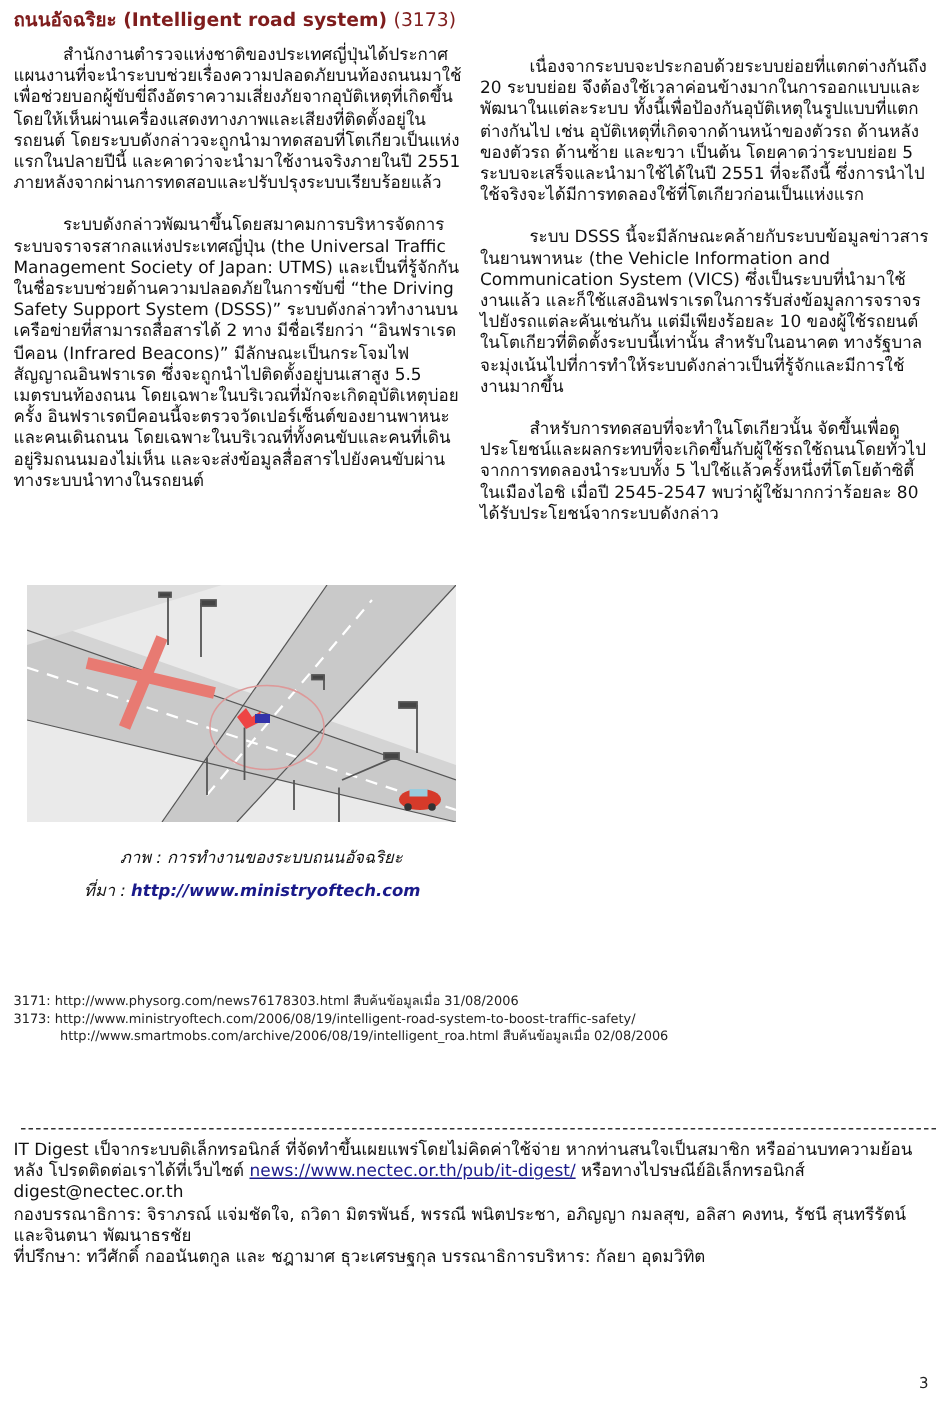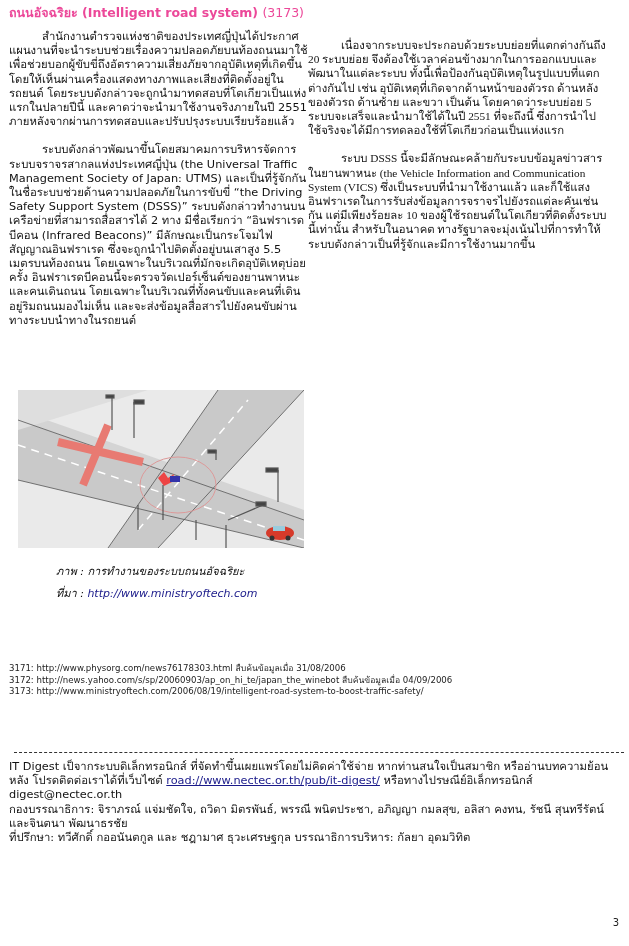--- a/index.html
+++ b/index.html
@@ -1,27 +1,27 @@
 <!DOCTYPE html>
 <html><head>
 <meta charset="utf-8">
 <style>
   html, body { margin: 0; padding: 0; background: #ffffff; }
   body { width: 629px; height: 946px; position: relative; overflow: hidden;
          font-family: "DejaVu Sans", sans-serif; color: #111; }
-  .title { position: absolute; left: 9px; top: 3px; font-size: 12.5px; font-weight: bold; color: #ec4899; white-space: nowrap; }
+  .title { position: absolute; left: 9px; top: 3px; font-size: 12.5px; font-weight: bold; color: #7f1d1d; white-space: nowrap; }
   .title .num { font-weight: normal; }
   .col { position: absolute; font-size: 11.3px; line-height: 14.2px; text-align: left; }
   .col p { margin: 0 0 14px 0; text-indent: 33px; }
   #left-col { left: 9px; top: 30px; width: 300px; }
-  #right-col { left: 308px; top: 38px; width: 300px; font-family: Liberation Serif, serif; }
+  #right-col { left: 320px; top: 38px; width: 300px; }
   .figure { position: absolute; left: 18px; top: 390px; width: 286px; height: 158px; }
   .caption { position: absolute; left: 56px; font-size: 11px; font-style: italic; white-space: nowrap; }
-  .caption .link { color: #1a1a8a; font-weight: normal; }
-  #caption1 { top: 562px; }
+  .caption .link { color: #1a1a8a; font-weight: bold; }
+  #caption1 { top: 562px; margin-left: 24px; }
   #caption2 { top: 584px; }
   .refs { position: absolute; left: 9px; top: 663px; font-size: 8.6px; line-height: 11.6px; color: #222; white-space: nowrap; }
   .refs .indent { padding-left: 31px; }
   .dashes { position: absolute; left: 14px; top: 752px; width: 610px; border-top: 1px dashed #333; }
   .footer-info { position: absolute; left: 9px; top: 760px; width: 612px; font-size: 11.3px; line-height: 14.2px; }
   .footer-info p { margin: 0; }
   .footer-info a { color: #1a1a8a; text-decoration: underline; }
   .page-foot { position: absolute; top: 917px; font-size: 10px; color: #222; }
   #foot-left { left: 9px; margin-top: 31px; }
   #foot-right { right: 10px; }
@@ -35,20 +35,21 @@
 </div>
 
 <div id="left-col" class="col">
   <p>สำนักงานตำรวจแห่งชาติของประเทศญี่ปุ่นได้ประกาศแผนงานที่จะนำระบบช่วยเรื่องความปลอดภัยบนท้องถนนมาใช้ เพื่อช่วยบอกผู้ขับขี่ถึงอัตราความเสี่ยงภัยจากอุบัติเหตุที่เกิดขึ้นโดยให้เห็นผ่านเครื่องแสดงทางภาพและเสียงที่ติดตั้งอยู่ในรถยนต์ โดยระบบดังกล่าวจะถูกนำมาทดสอบที่โตเกียวเป็นแห่งแรกในปลายปีนี้ และคาดว่าจะนำมาใช้งานจริงภายในปี 2551 ภายหลังจากผ่านการทดสอบและปรับปรุงระบบเรียบร้อยแล้ว</p>
   <p>ระบบดังกล่าวพัฒนาขึ้นโดยสมาคมการบริหารจัดการระบบจราจรสากลแห่งประเทศญี่ปุ่น (the Universal Traffic Management Society of Japan: UTMS) และเป็นที่รู้จักกันในชื่อระบบช่วยด้านความปลอดภัยในการขับขี่ “the Driving Safety Support System (DSSS)” ระบบดังกล่าวทำงานบนเครือข่ายที่สามารถสื่อสารได้ 2 ทาง มีชื่อเรียกว่า “อินฟราเรดบีคอน (Infrared Beacons)” มีลักษณะเป็นกระโจมไฟสัญญาณอินฟราเรด ซึ่งจะถูกนำไปติดตั้งอยู่บนเสาสูง 5.5 เมตรบนท้องถนน โดยเฉพาะในบริเวณที่มักจะเกิดอุบัติเหตุบ่อยครั้ง อินฟราเรดบีคอนนี้จะตรวจวัดเปอร์เซ็นต์ของยานพาหนะและคนเดินถนน โดยเฉพาะในบริเวณที่ทั้งคนขับและคนที่เดินอยู่ริมถนนมองไม่เห็น และจะส่งข้อมูลสื่อสารไปยังคนขับผ่านทางระบบนำทางในรถยนต์</p>
 </div>
 
 <div id="right-col" class="col">
   <p>เนื่องจากระบบจะประกอบด้วยระบบย่อยที่แตกต่างกันถึง 20 ระบบย่อย จึงต้องใช้เวลาค่อนข้างมากในการออกแบบและพัฒนาในแต่ละระบบ  ทั้งนี้เพื่อป้องกันอุบัติเหตุในรูปแบบที่แตกต่างกันไป เช่น อุบัติเหตุที่เกิดจากด้านหน้าของตัวรถ ด้านหลังของตัวรถ ด้านซ้าย และขวา เป็นต้น โดยคาดว่าระบบย่อย 5 ระบบจะเสร็จและนำมาใช้ได้ในปี 2551 ที่จะถึงนี้ ซึ่งการนำไปใช้จริงจะได้มีการทดลองใช้ที่โตเกียวก่อนเป็นแห่งแรก</p>
   <p>ระบบ DSSS นี้จะมีลักษณะคล้ายกับระบบข้อมูลข่าวสารในยานพาหนะ (the Vehicle Information and Communication System (VICS) ซึ่งเป็นระบบที่นำมาใช้งานแล้ว และก็ใช้แสงอินฟราเรดในการรับส่งข้อมูลการจราจรไปยังรถแต่ละคันเช่นกัน แต่มีเพียงร้อยละ 10 ของผู้ใช้รถยนต์ในโตเกียวที่ติดตั้งระบบนี้เท่านั้น สำหรับในอนาคต ทางรัฐบาลจะมุ่งเน้นไปที่การทำให้ระบบดังกล่าวเป็นที่รู้จักและมีการใช้งานมากขึ้น</p>
+  <p>สำหรับการทดสอบที่จะทำในโตเกียวนั้น จัดขึ้นเพื่อดูประโยชน์และผลกระทบที่จะเกิดขึ้นกับผู้ใช้รถใช้ถนนโดยทั่วไป จากการทดลองนำระบบทั้ง 5 ไปใช้แล้วครั้งหนึ่งที่โตโยต้าซิตี้ ในเมืองไอชิ เมื่อปี 2545-2547 พบว่าผู้ใช้มากกว่าร้อยละ 80 ได้รับประโยชน์จากระบบดังกล่าว</p>
 </div>
 
 <div class="figure">
   <svg width="286" height="158" viewBox="0 0 286 158">
     <rect x="0" y="0" width="286" height="158" fill="#eaeaea"></rect>
     <polygon points="0,30 286,130 286,158 0,90" fill="#c9c9c9"></polygon>
     <polygon points="0,20 286,120 286,130 0,30" fill="#d4d4d4"></polygon>
     <polygon points="90,158 200,0 286,0 140,158" fill="#c9c9c9"></polygon>
     <polygon points="0,0 130,0 0,40" fill="#dedede"></polygon>
     <line x1="0" y1="55" x2="286" y2="150" stroke="#ffffff" stroke-width="1.5" stroke-dasharray="8,6"></line>
@@ -96,35 +97,34 @@
   <span>ที่มา : </span><span class="link">http://www.ministryoftech.com</span>
 </div>
 
 <div class="refs">
   <div>
     <span>3171:</span>
     <span>http://www.physorg.com/news76178303.html</span>
     <span>สืบค้นข้อมูลเมื่อ 31/08/2006</span>
   </div>
   <div>
-    <span>3172:</span>
-    <span>http://news.yahoo.com/s/sp/20060903/ap_on_hi_te/japan_the_winebot</span>
-    <span>สืบค้นข้อมูลเมื่อ 04/09/2006</span>
-  </div>
-  <div>
     <span>3173:</span>
     <span>http://www.ministryoftech.com/2006/08/19/intelligent-road-system-to-boost-traffic-safety/</span>
+  </div>
+  <div class="indent">
+    <span>http://www.smartmobs.com/archive/2006/08/19/intelligent_roa.html</span>
+    <span>สืบค้นข้อมูลเมื่อ 02/08/2006</span>
   </div>
 </div>
 
 <div class="dashes"></div>
 
 <div class="footer-info">
   <p>
-    <span>IT Digest เป็จากระบบดิเล็กทรอนิกส์ ที่จัดทำขึ้นเผยแพร่โดยไม่คิดค่าใช้จ่าย หากท่านสนใจเป็นสมาชิก หรืออ่านบทความย้อนหลัง โปรดติดต่อเราได้ที่เว็บไซต์ </span><a>road://www.nectec.or.th/pub/it-digest/</a><span> หรือทางไปรษณีย์อิเล็กทรอนิกส์</span>
+    <span>IT Digest เป็จากระบบดิเล็กทรอนิกส์ ที่จัดทำขึ้นเผยแพร่โดยไม่คิดค่าใช้จ่าย หากท่านสนใจเป็นสมาชิก หรืออ่านบทความย้อนหลัง โปรดติดต่อเราได้ที่เว็บไซต์ </span><a>news://www.nectec.or.th/pub/it-digest/</a><span> หรือทางไปรษณีย์อิเล็กทรอนิกส์</span>
     <br><a style="text-decoration:none;color:#111">digest@nectec.or.th</a>
   </p>
   <p>กองบรรณาธิการ: จิราภรณ์ แจ่มชัดใจ, ถวิดา มิตรพันธ์, พรรณี พนิตประชา, อภิญญา กมลสุข, อลิสา คงทน, รัชนี สุนทรีรัตน์  และจินตนา พัฒนาธรชัย</p>
   <p>ที่ปรึกษา: ทวีศักดิ์ กออนันตกูล และ ชฎามาศ ธุวะเศรษฐกุล บรรณาธิการบริหาร: กัลยา อุดมวิทิต</p>
 </div>
 
 <div id="foot-left" class="page-foot">IT Digest Vol 3 No 17</div>
 <div id="foot-right" class="page-foot">3</div>
 
 </body></html>

